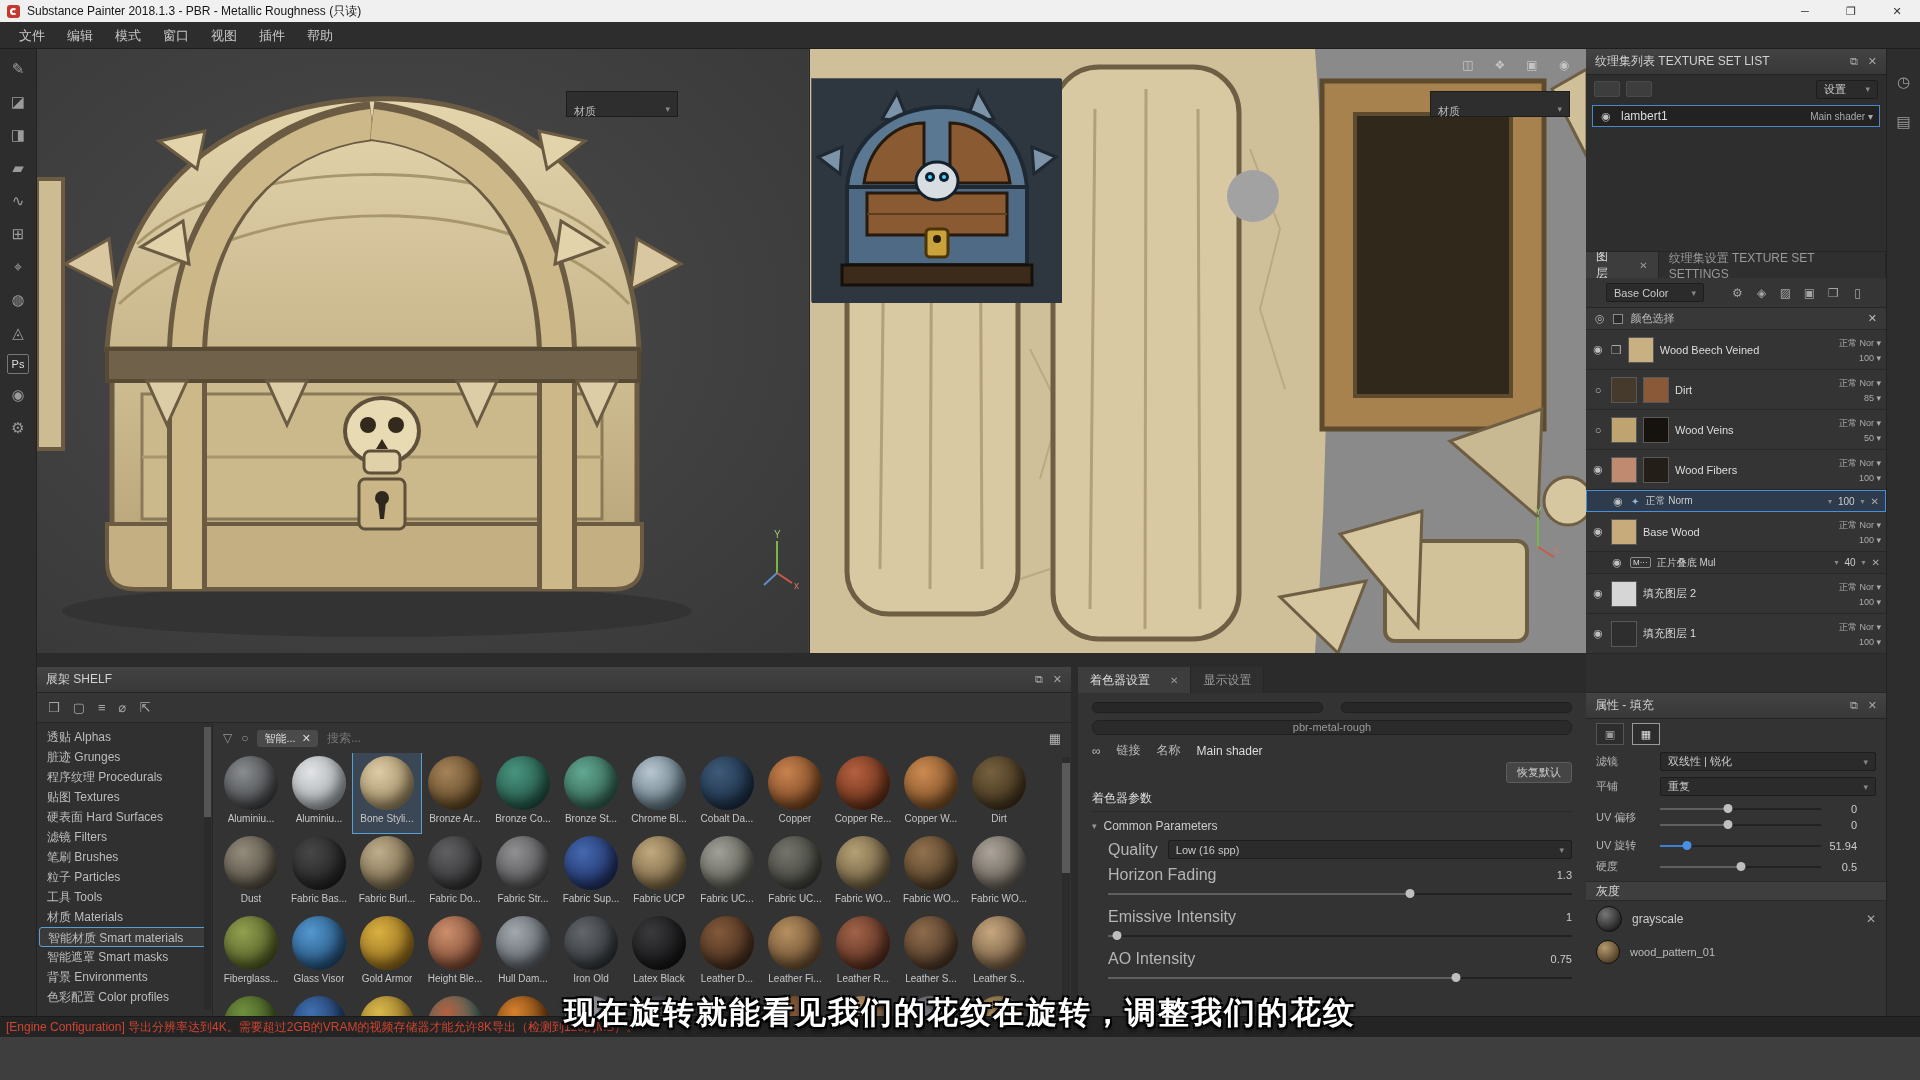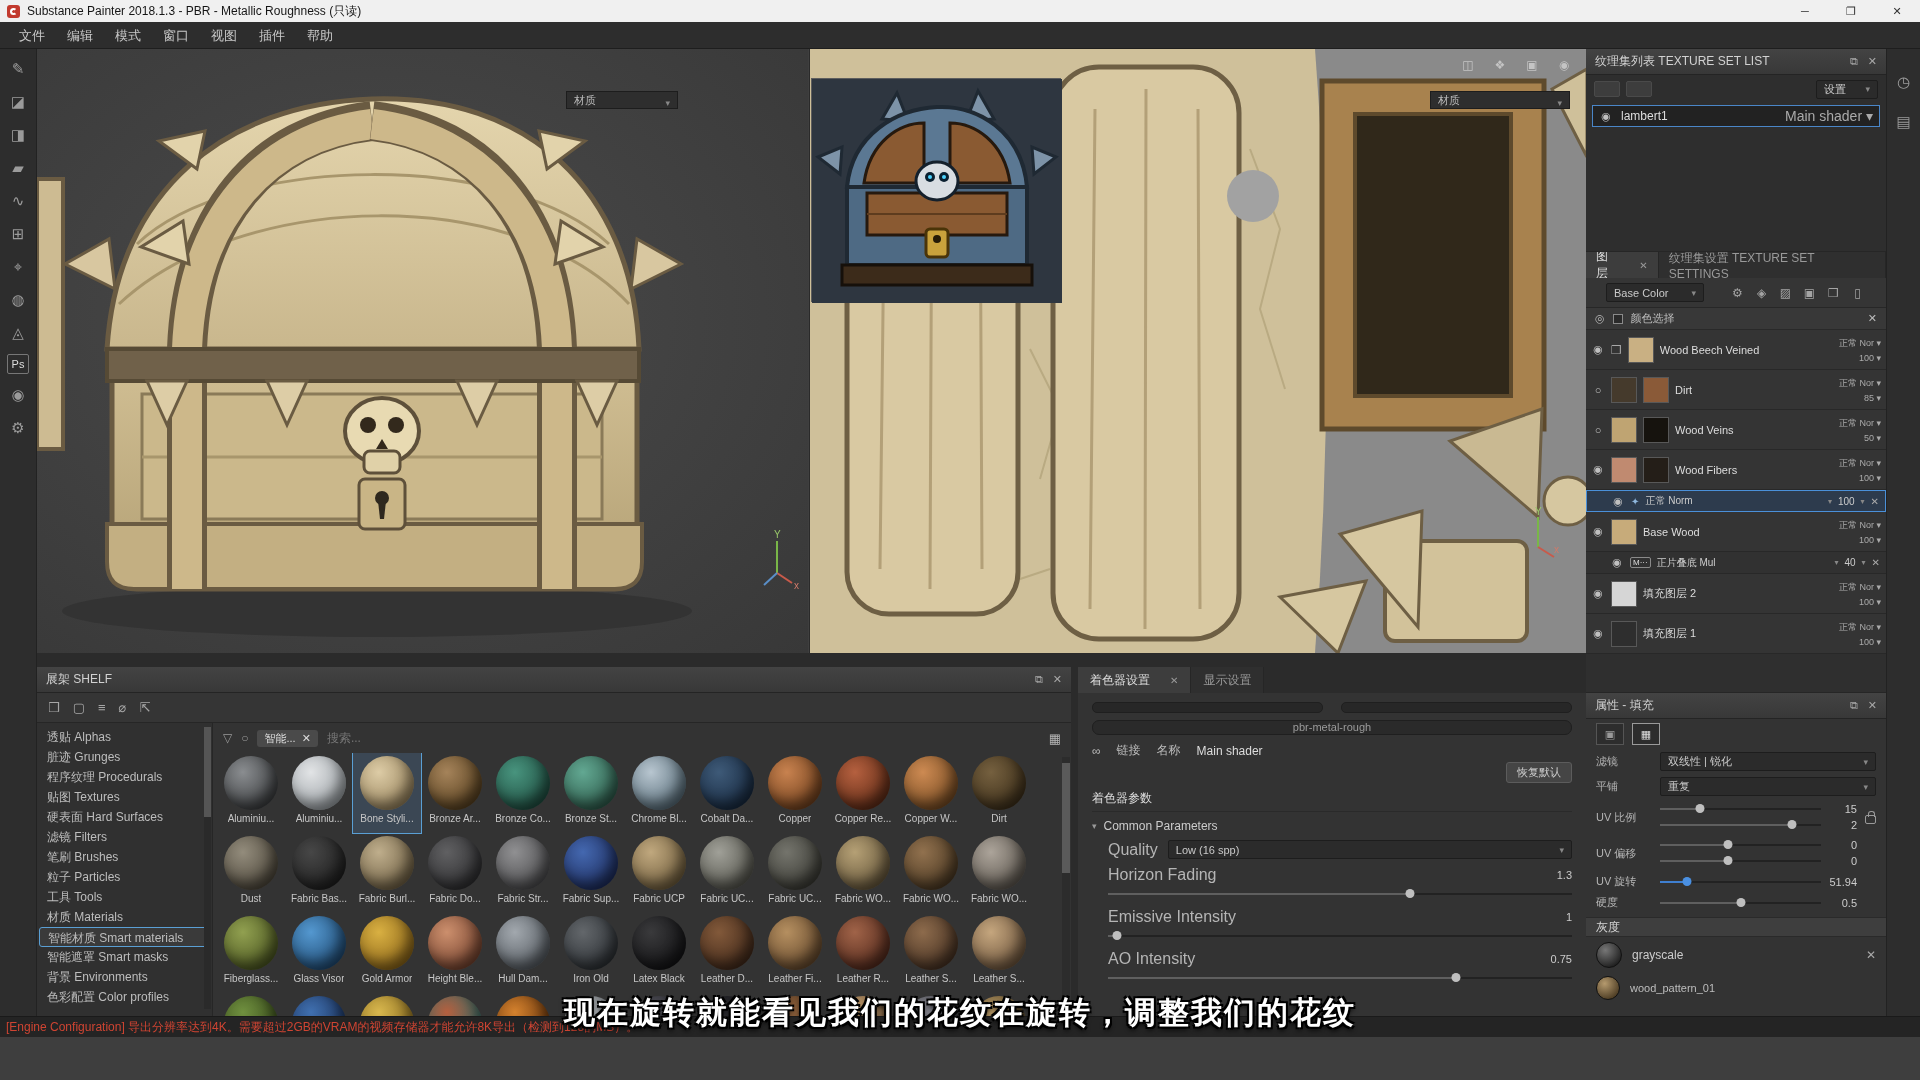--- a/index.html
+++ b/index.html
@@ -20,21 +20,21 @@
 
 #left-toolbar{position:absolute;left:0;top:49px;width:37px;height:967px;background:#2d2d2d;border-right:1px solid #222;display:flex;flex-direction:column;align-items:center;padding-top:8px;gap:9px}
 .tool{width:26px;height:24px;color:#9b9b9b;font-size:15px;display:flex;align-items:center;justify-content:center}
 .tool.ps{font-size:11px;border:1px solid #777;border-radius:2px;color:#ddd;height:20px;width:22px}
 
 
 #viewport{position:absolute;left:37px;top:49px;width:1549px;height:604px;background:#3f3f3f;overflow:hidden}
 #view3d{position:absolute;left:0;top:0;width:771px;height:604px;background:radial-gradient(ellipse at 45% 45%,#4b4b4b,#383838);overflow:hidden}
 #view2d{position:absolute;left:772px;top:0;width:777px;height:604px;background:#8a8a8a;border-left:1px solid #2a2a2a;overflow:hidden}
 #preview{position:absolute;left:774px;top:29px;width:250px;height:224px;border:1px solid #5d5d5d;background:#2c333d;z-index:6}
-.mat-dropdown{position:absolute;height:18px;background:#2e2e2e;border:1px solid #1d1d1d;color:#bbb;font-size:11px;display:flex;align-items:flex-end;padding:0 7px;z-index:5}
+.mat-dropdown{position:absolute;height:18px;background:#2e2e2e;border:1px solid #1d1d1d;color:#bbb;font-size:11px;display:flex;align-items:flex-start;padding:12px 7px;z-index:5}
 .mat-dropdown .arr{margin-left:auto;color:#888;font-size:9px}
 #mat3d{right:130px;top:42px;width:112px}
 #mat2d{right:16px;top:42px;width:140px}
 .vp-icons{position:absolute;right:12px;top:8px;display:flex;gap:12px;z-index:7}
 .vp-icon{min-width:20px;height:16px;color:#c4c4c4;font-size:12px;text-align:center;line-height:16px}
 .gizmo{position:absolute;z-index:4}
 
 
 .panel-header{height:26px;background:linear-gradient(#434343,#383838);display:flex;align-items:center;padding:0 9px;color:#d2d2d2;font-size:12px;border-bottom:1px solid #242424;flex:none}
 .ph-icons{margin-left:auto;display:flex;gap:10px;color:#a8a8a8;font-size:11px}
@@ -94,21 +94,21 @@
 .pvalue{margin-left:auto;font-size:11px;color:#ccc}
 .sliderline{padding-left:16px;display:flex;margin-top:-4px}
 
 
 #tsl{position:absolute;left:1586px;top:49px;width:300px;height:202px;background:#2e2e2e;display:flex;flex-direction:column;overflow:hidden}
 #tsl-actions{height:28px;display:flex;align-items:center;gap:6px;padding:0 8px;flex:none}
 .mini-btn{width:26px;height:16px;background:#3d3d3d;border:1px solid #4a4a4a;border-radius:2px;color:#777;font-size:9px;text-align:center;line-height:15px}
 #tsl-settings{margin-left:auto;height:18px;display:flex;align-items:center}
 #tsl-row{margin:2px 6px;height:22px;border:1px solid #4a86c8;background:#222;display:flex;align-items:center;gap:8px;padding:0 6px}
 #tsl-row .rname{color:#ddd;font-size:12px}
-#tsl-row .rshader{margin-left:auto;color:#aaa;font-size:14px}
+#tsl-row .rshader{margin-left:auto;color:#aaa;font-size:10px}
 #layers{position:absolute;left:1586px;top:251px;width:300px;height:441px;background:#333;display:flex;flex-direction:column;overflow:hidden;border-top:1px solid #262626}
 #layers .tab{padding:0 10px}
 #layers-toolbar{height:30px;display:flex;align-items:center;padding:0 20px;gap:7px;border-bottom:1px solid #272727;background:#353535;flex:none}
 #channel-dd{width:98px}
 .ltool{color:#a4a4a4;font-size:12px;width:17px;text-align:center}
 #color-picker-row{height:22px;display:flex;align-items:center;gap:8px;padding:0 9px;font-size:11px;color:#bbb;border-bottom:1px solid #292929;background:#383838;flex:none}
 #layer-list{flex:1;overflow:hidden;background:#2f2f2f}
 .lrow{height:40px;display:flex;align-items:center;gap:6px;padding:0 5px;border-bottom:1px solid #282828;background:#343434}
 .lradio{width:14px;color:#c0c0c0;font-size:11px;text-align:center;flex:none}
 .lfolder{color:#a8a8a8;font-size:12px;flex:none}
@@ -784,42 +784,20 @@
     </div>
   </div>
   <div class="prow">
     <span class="prl">平铺</span>
     <div class="dropdown" style="flex:1">
       <span>重复</span>
       <span class="arr">▾</span>
     </div>
   </div>
   <div class="prow">
-    <span class="prl">UV 比例</span>
-    <div class="prc">
-      <div class="sline">
-        <div class="slider" style="--pos:25%">
-            <i class="trk"></i>
-            <i class="fill"></i>
-            <i class="hnd"></i>
-          </div>
-        <span class="sval">15</span>
-      </div>
-      <div class="sline">
-        <div class="slider" style="--pos:82%">
-            <i class="trk"></i>
-            <i class="fill"></i>
-            <i class="hnd"></i>
-          </div>
-        <span class="sval">2</span>
-      </div>
-    </div>
-    <span class="lock"></span>
-  </div>
-  <div class="prow">
     <span class="prl">UV 偏移</span>
     <div class="prc">
       <div class="sline">
         <div class="slider" style="--pos:42%">
             <i class="trk"></i>
             <i class="fill"></i>
             <i class="hnd"></i>
           </div>
         <span class="sval">0</span>
       </div>

